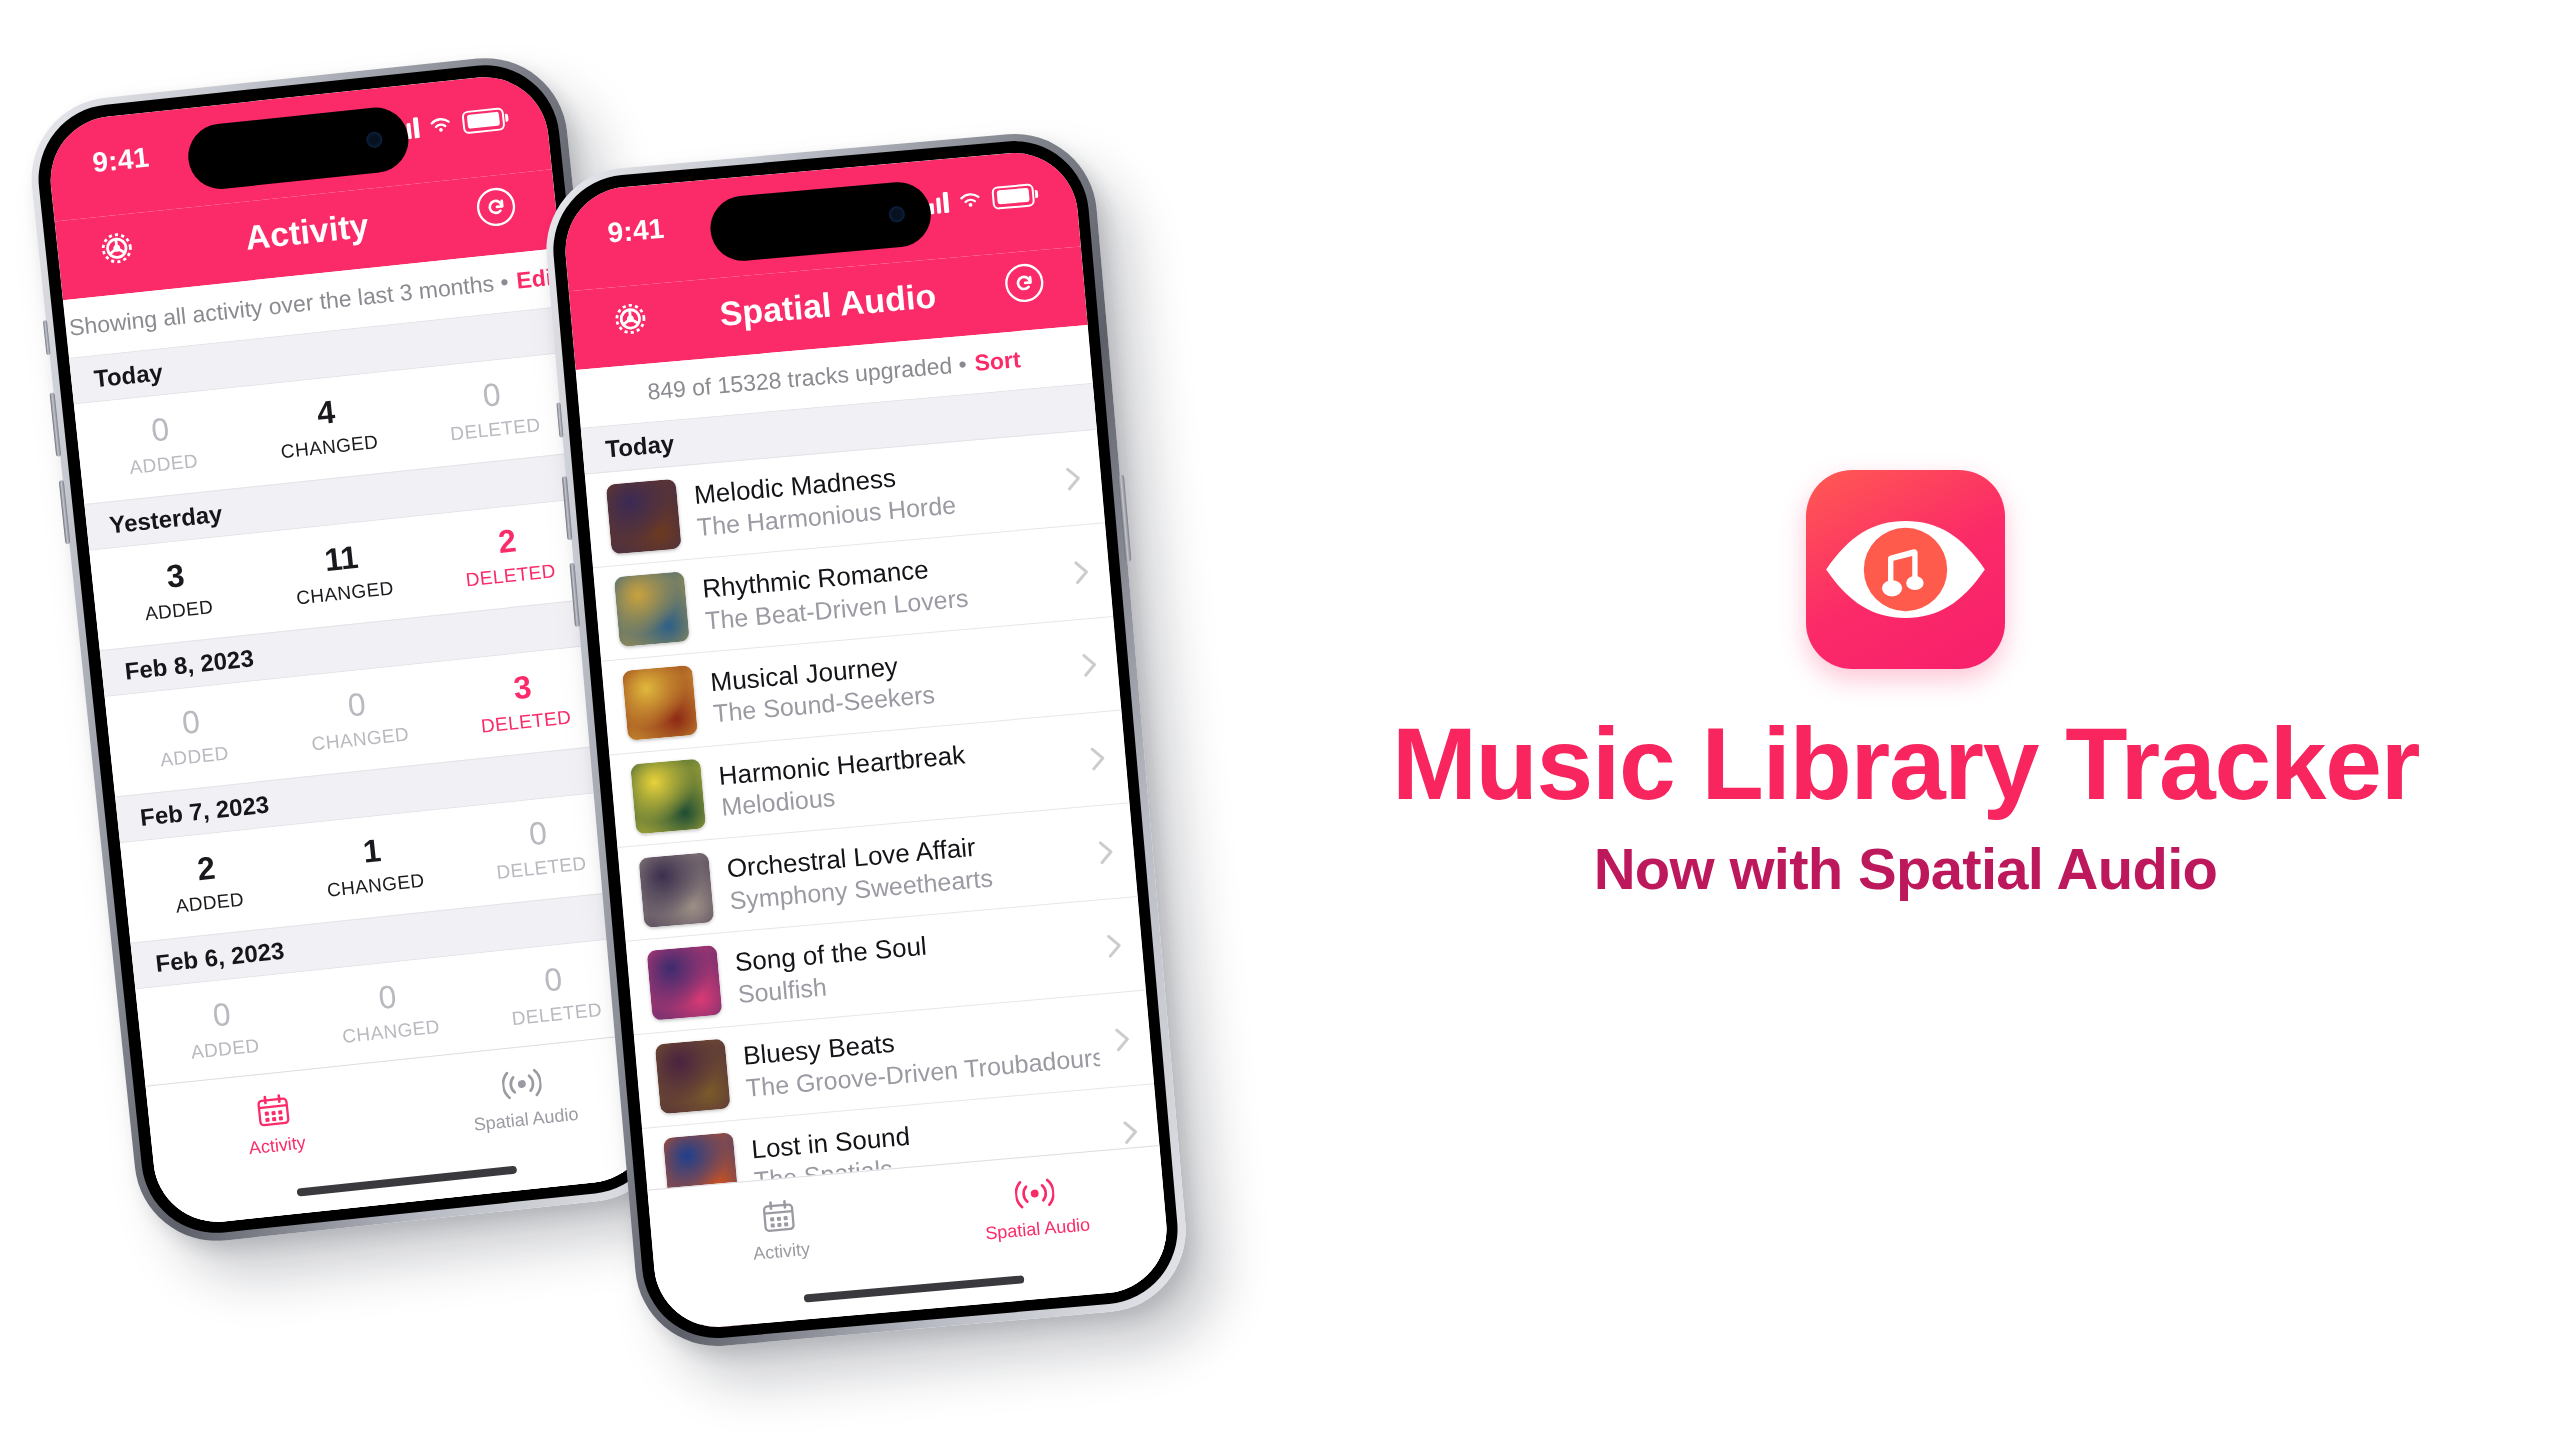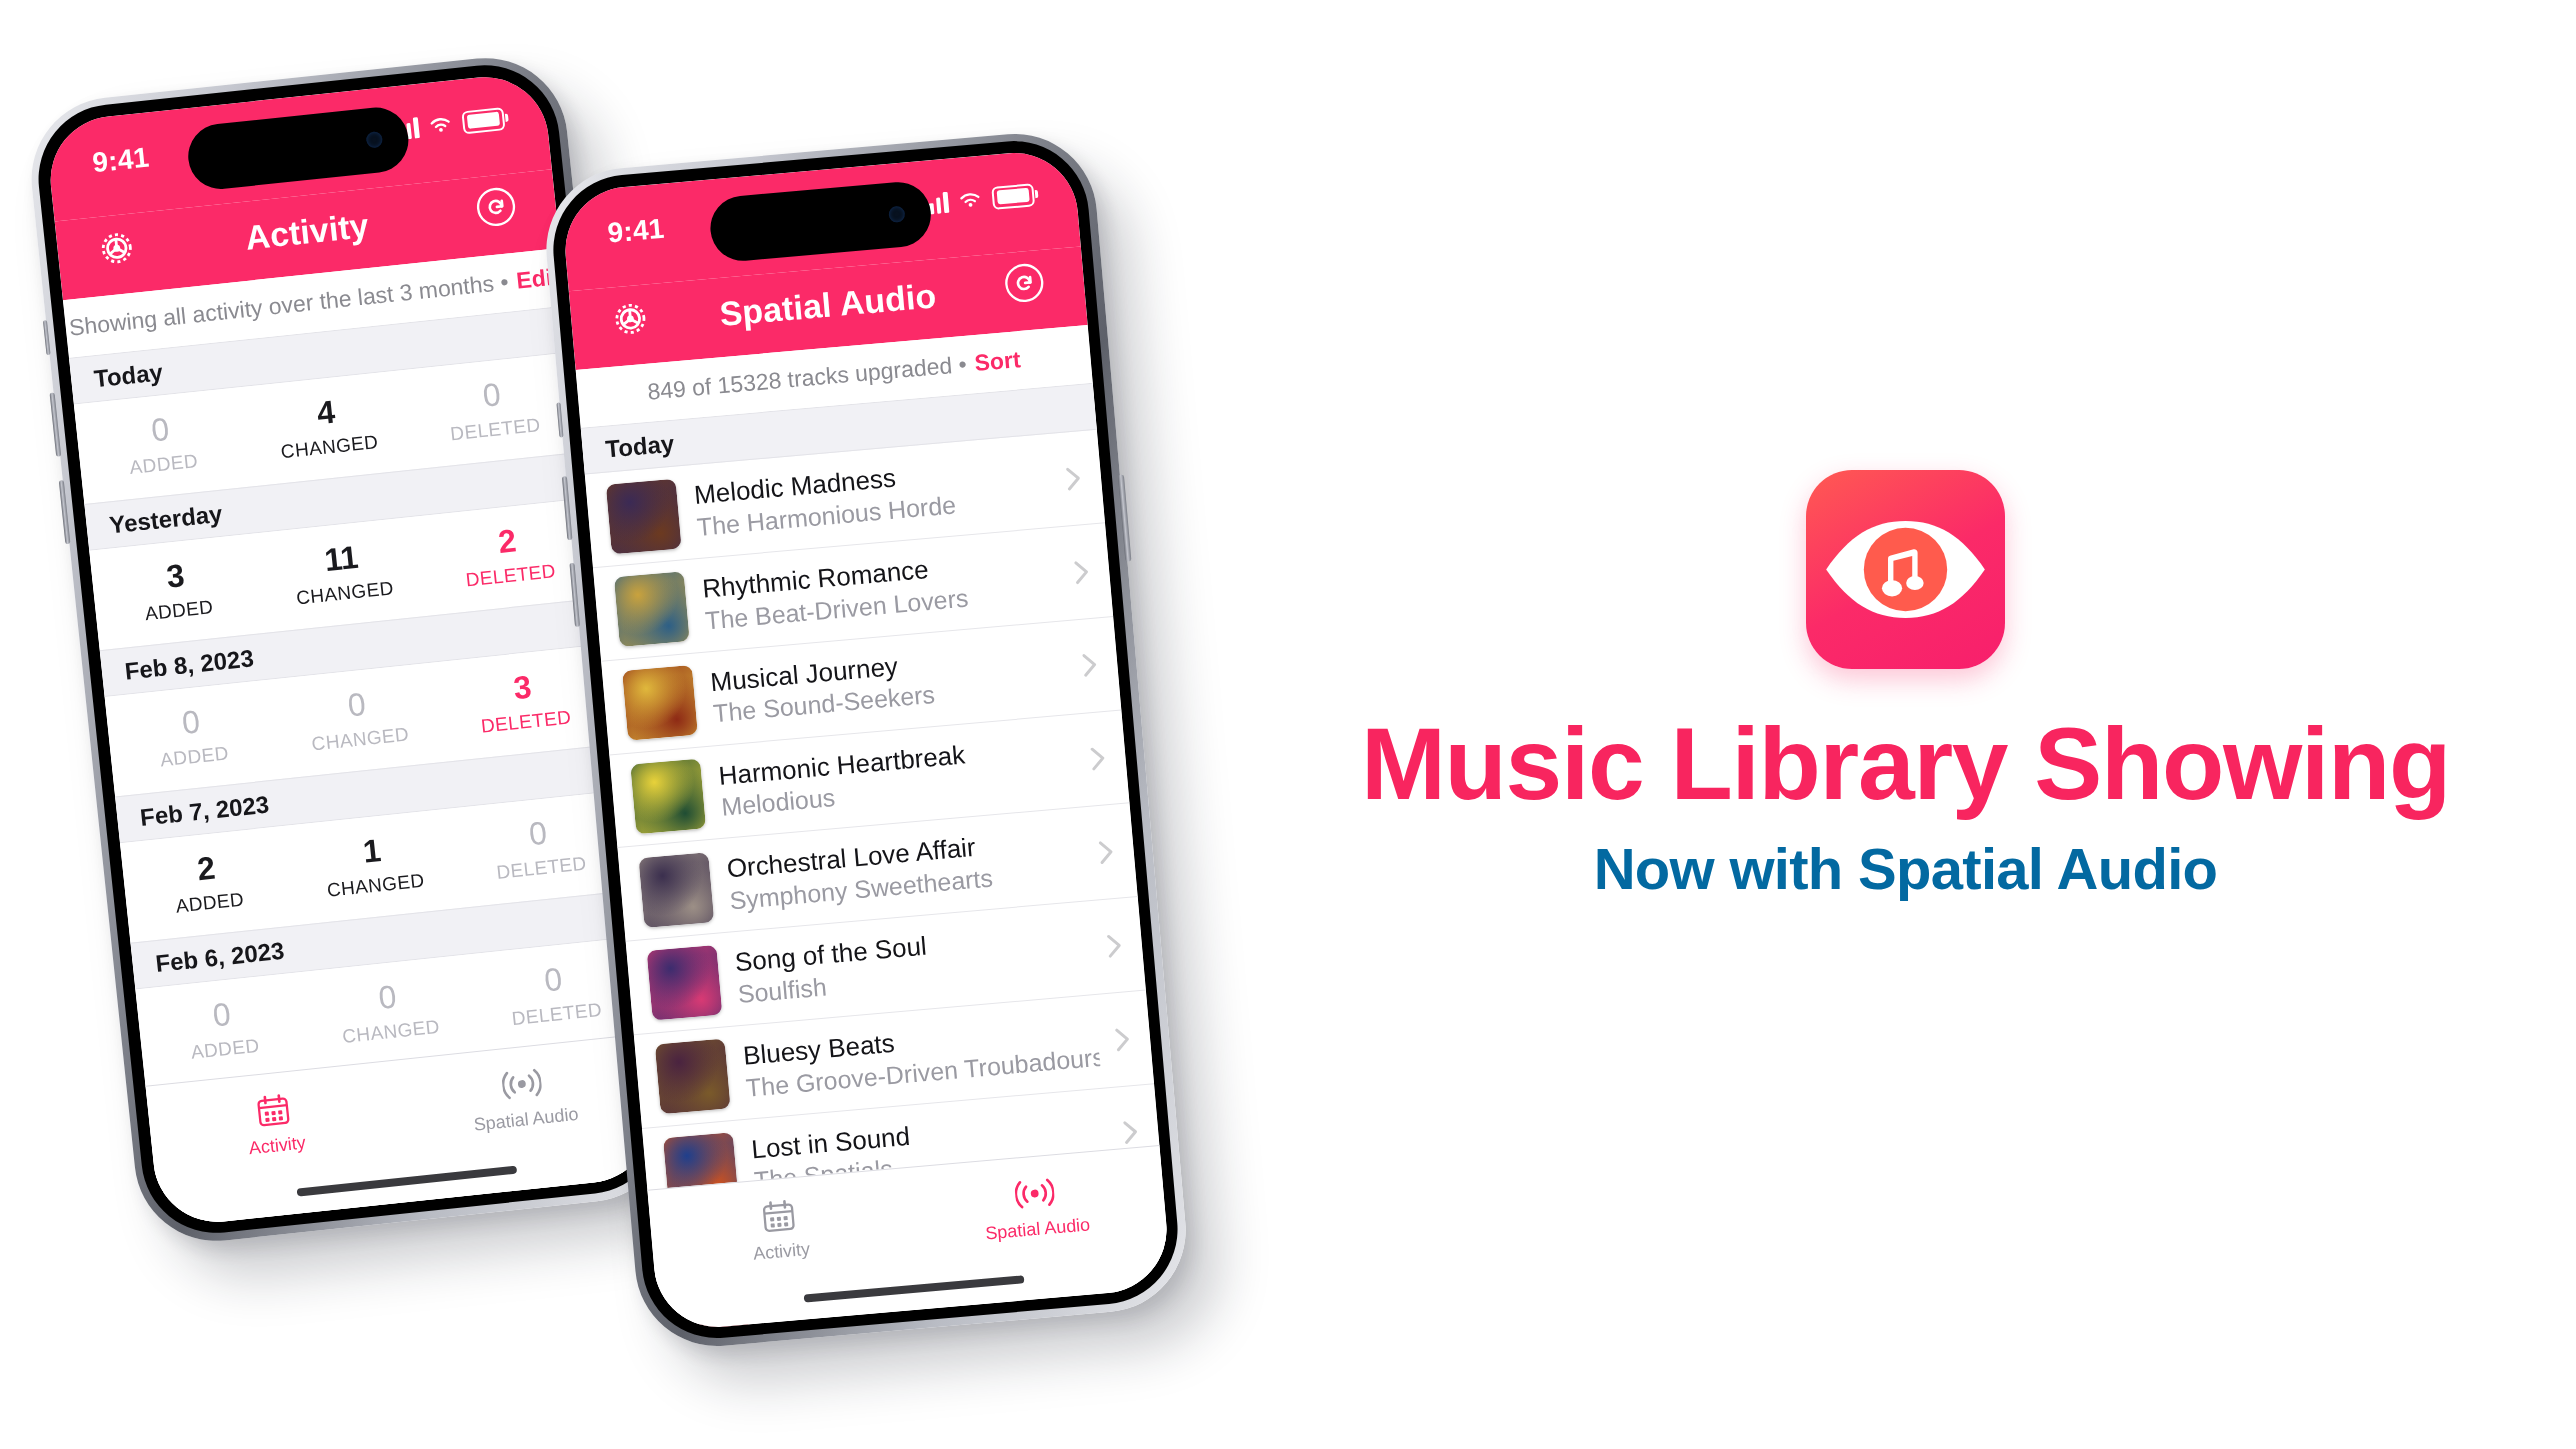--- a/index.html
+++ b/index.html
@@ -116,21 +116,21 @@
 
   
   .market{position:absolute;left:1315px;top:470px;width:1181px;text-align:center;}
   .appicon{
     width:199px;height:199px;border-radius:46px;margin:0 auto;
     background:linear-gradient(150deg,#ff5a52 0%,#fb2a68 52%,#f71f6c 100%);
     box-shadow:0 10.7px 25.5px rgba(247,40,100,.26);position:relative;
   }
   .mtitle{font-size:102px;font-weight:700;color:#f8255f;letter-spacing:-1.3px;
           margin-top:42px;line-height:1.05;}
-  .msub{font-size:58px;font-weight:700;color:#0369a1;letter-spacing:-0.7px;margin-top:17.4px;}
+  .msub{font-size:58px;font-weight:700;color:#be185d;letter-spacing:-0.7px;margin-top:17.4px;}
 </style>
 </head>
 <body>
 
 <div class="stage">
 
   <div class="phone" id="phoneL" style="left:82px;top:75px;width:523px;height:1134px;transform:rotate(-6deg);">
     <div class="btn-side" style="left:-3.4px;top:215px;width:4.7px;height:35px;"></div>
     <div class="btn-side" style="left:-4px;top:288px;width:5.4px;height:64px;"></div>
     <div class="btn-side" style="left:-4px;top:376px;width:5.4px;height:64px;"></div>
@@ -532,18 +532,18 @@
       <svg viewBox="0 0 296 296" style="position:absolute;inset:0;width:100%;height:100%;">
         <path d="M30 148c34-50 70-72 118-72s84 22 118 72c-34 50-70 72-118 72s-84-22-118-72z" fill="#ffffff"></path>
         <circle cx="148" cy="148" r="62" fill="#ff5b4d"></circle>
         <g fill="#ffffff">
           <path d="M166 112v56a4 4 0 0 1-8 0v-40l-28 7v44a4 4 0 0 1-8 0v-47a5 5 0 0 1 4-5l34-9a5 5 0 0 1 6 5z"></path>
           <ellipse cx="128" cy="176" rx="15" ry="12"></ellipse>
           <ellipse cx="162" cy="168" rx="13" ry="10.5"></ellipse>
         </g>
       </svg>
     </div>
-    <div class="mtitle">Music Library Showing</div>
+    <div class="mtitle">Music Library Tracker</div>
     <div class="msub">Now with Spatial Audio</div>
   </div>
 
 </div>
 
 
 </body></html>

